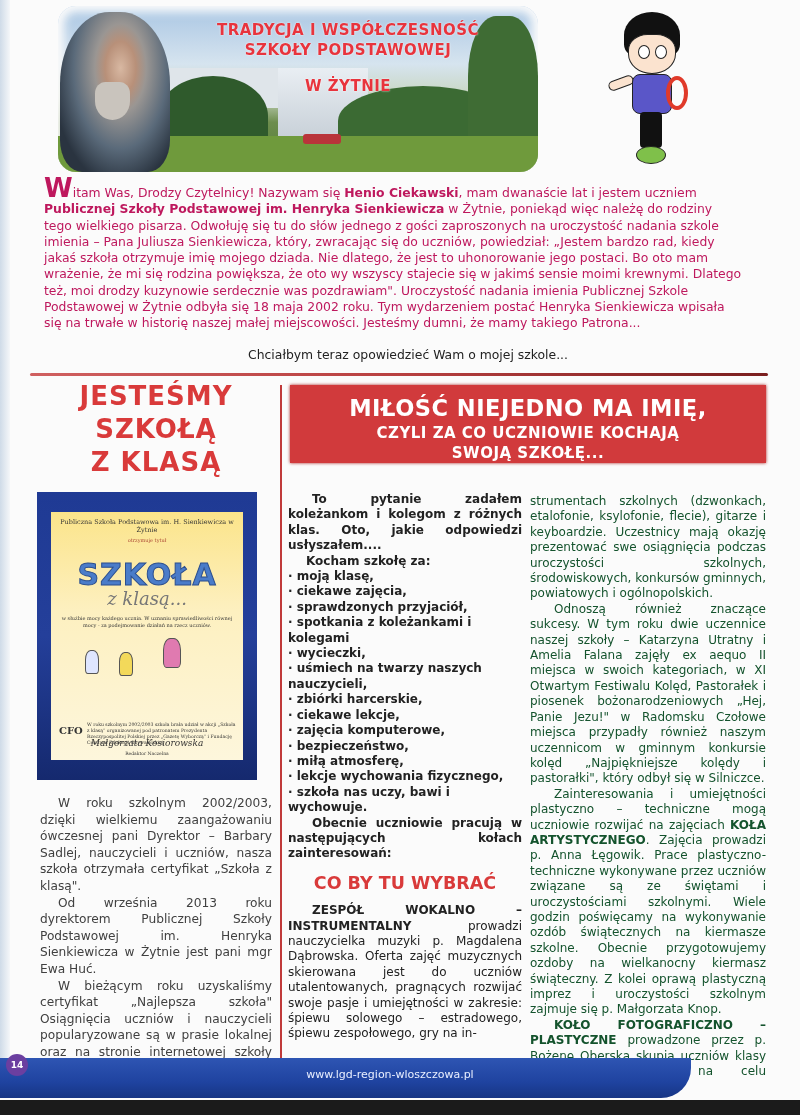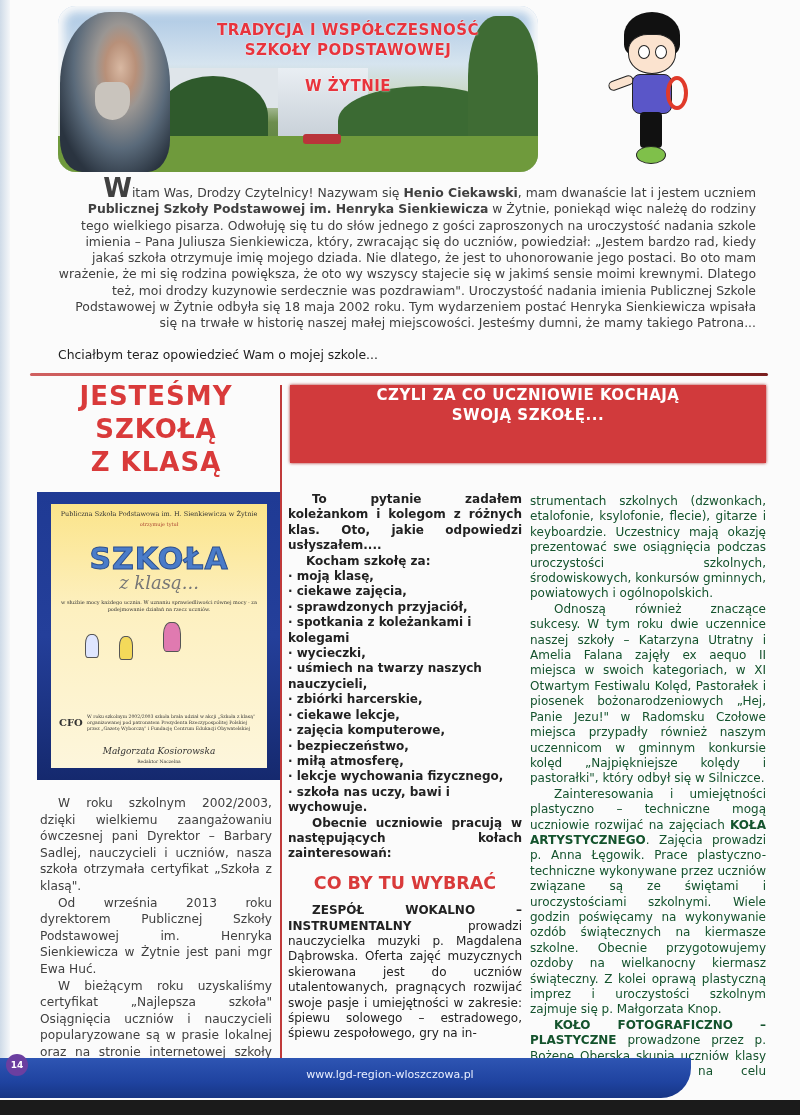--- a/index.html
+++ b/index.html
@@ -31,31 +31,31 @@
   .mascot .hair { position: absolute; left: 18px; top: 0; width: 56px; height: 46px; background: #111; border-radius: 50% 50% 30% 30%; }
   .mascot .face { position: absolute; left: 22px; top: 22px; width: 48px; height: 40px; background: #fbe3cf; border-radius: 40% 40% 50% 50%; border: 1px solid #222; }
   .mascot .eye { position: absolute; top: 10px; width: 12px; height: 14px; background: #fff; border: 1px solid #222; border-radius: 50%; }
   .mascot .body { position: absolute; left: 26px; top: 62px; width: 40px; height: 40px; background: #5a56c8; border: 1px solid #222; border-radius: 8px; }
   .mascot .bag { position: absolute; left: 60px; top: 64px; width: 22px; height: 34px; border: 4px solid #e03a2a; border-radius: 50%; }
   .mascot .legs { position: absolute; left: 34px; top: 100px; width: 22px; height: 36px; background: #111; border-radius: 4px; }
   .mascot .shoe { position: absolute; left: 30px; top: 134px; width: 30px; height: 18px; background: #7fc04a; border: 1px solid #222; border-radius: 50%; }
   .mascot .arm { position: absolute; left: 2px; top: 66px; width: 26px; height: 10px; background: #fbe3cf; border: 1px solid #222; border-radius: 6px; transform: rotate(-20deg); }
 
   
-  .intro { position: absolute; left: 56px; top: 180px; width: 700px; font-size: 12.4px; line-height: 16.3px; text-align: right; color: #404040; }
+  .intro { position: absolute; left: 44px; top: 180px; width: 700px; font-size: 12.4px; line-height: 16.3px; text-align: left; color: #be185d; }
   .intro .dropcap { font-size: 26px; font-weight: bold; line-height: 16px; }
   .intro b { font-weight: bold; }
-  .intro-closing { position: absolute; left: 58px; top: 347px; width: 700px; font-size: 12.4px; color: #222; }
+  .intro-closing { position: absolute; left: 58px; top: 347px; width: 700px; text-align: center; font-size: 12.4px; color: #222; }
   .rule { position: absolute; left: 30px; top: 373px; width: 738px; height: 3px; background: linear-gradient(90deg,#d06060,#b84040 50%,#7a1f1f); border-radius: 2px; }
 
   
   .left-title { position: absolute; left: 40px; top: 380px; width: 232px; text-align: center; color: #d93a3a;
     font-weight: bold; font-size: 26px; line-height: 33px; letter-spacing: 1px; }
   .col-divider { position: absolute; left: 280px; top: 385px; width: 2px; height: 680px; background: #c03a3a; }
-  .cert { position: absolute; left: 37px; top: 492px; width: 244px; height: 288px; background: linear-gradient(180deg,#1f3a94,#243f9a 50%,#15296e); padding: 12px 14px; }
+  .cert { position: absolute; left: 37px; top: 492px; width: 220px; height: 288px; background: linear-gradient(180deg,#1f3a94,#243f9a 50%,#15296e); padding: 20px 14px; }
   .cert-inner { width: 100%; height: 100%; background: linear-gradient(180deg,#fbe48a,#fdf0c0 40%,#fdf6dc); position: relative; text-align: center; font-family: "DejaVu Serif", serif; color: #333; }
   .cert-inner .c-head { font-size: 6.5px; line-height: 8px; padding-top: 6px; }
   .cert-inner .c-sub { font-size: 5px; margin-top: 3px; color: #a43; }
   .cert-inner .c-big { font-family: "DejaVu Sans", sans-serif; font-weight: bold; font-size: 30px; color: #4a7cc9; letter-spacing: 1px; margin-top: 14px; -webkit-text-stroke: 1px #2c4f8e; }
   .cert-inner .c-script { font-family: "DejaVu Serif", serif; font-style: italic; font-size: 18px; color: #777; margin-top: -4px; }
   .cert-inner .c-body { font-size: 5px; line-height: 6.5px; margin: 6px 10px 0; }
   .cert-inner .c-kids { height: 44px; margin: 6px 16px; position: relative; }
   .cert-inner .kid { position: absolute; width: 14px; height: 24px; border-radius: 40% 40% 20% 20%; }
   .cert-inner .c-cfo { position: absolute; left: 8px; top: 213px; font-size: 10px; font-weight: bold; }
   .cert-inner .c-foot { position: absolute; left: 36px; right: 6px; top: 210px; font-size: 4.6px; line-height: 6px; text-align: left; }
@@ -159,20 +159,21 @@
 
   <div class="left-text">
     <p>W roku szkolnym 2002/2003, dzięki wielkiemu zaangażowaniu ówczesnej pani Dyrektor – Barbary Sadlej, nauczycieli i uczniów, nasza szkoła otrzymała certyfikat „Szkoła z klasą".</p>
     <p>Od września 2013 roku dyrektorem Publicznej Szkoły Podstawowej im. Henryka Sienkiewicza w Żytnie jest pani mgr Ewa Huć.</p>
     <p>W bieżącym roku uzyskaliśmy certyfikat „Najlepsza szkoła" Osiągnięcia uczniów i nauczycieli popularyzowane są w prasie lokalnej oraz na stronie internetowej szkoły www. szkola.zytno.pl</p>
   </div>
 
   <div class="col-divider"></div>
 
   <div class="redbox">
+    <div class="t1">MIŁOŚĆ NIEJEDNO MA IMIĘ,</div>
     <div class="t2">CZYLI ZA CO UCZNIOWIE KOCHAJĄ</div>
     <div class="t2">SWOJĄ SZKOŁĘ...</div>
   </div>
 
   <div class="mid-col">
     <p class="lead">To pytanie zadałem koleżankom i kolegom z różnych klas. Oto, jakie odpowiedzi usłyszałem....</p>
     <p class="kocham">Kocham szkołę za:</p>
     <ul>
       <li>moją klasę,</li>
       <li>ciekawe zajęcia,</li>

